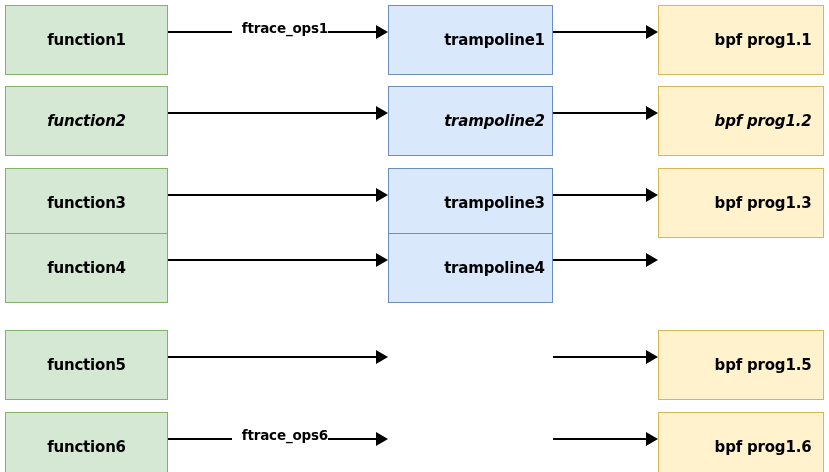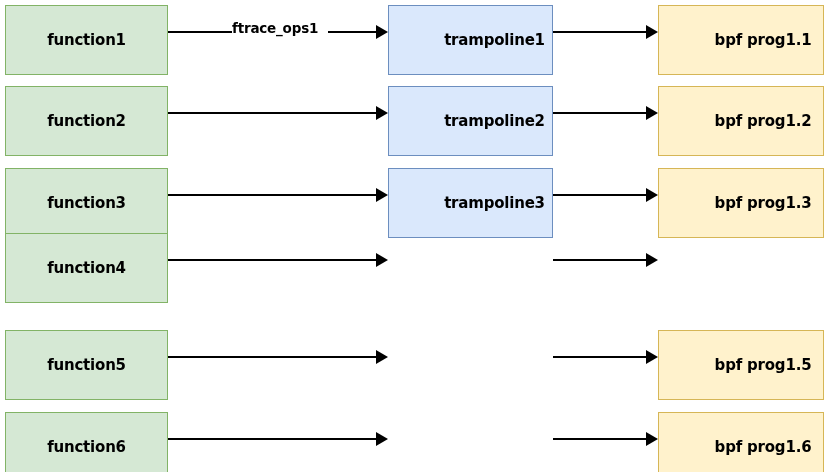--- a/index.html
+++ b/index.html
@@ -86,21 +86,21 @@
     border-left: 12px solid #000000;
   }
   .arrowhead.a1 { left: 376px; }
   .arrowhead.a2 { left: 646px; }
 
   .edge-label {
     position: absolute;
     top: 15px;
     left: 232px;
     width: 96px;
-    text-align: left;
+    text-align: right;
     background: #ffffff;
     font-size: 13.5px;
     font-weight: bold;
     color: #000000;
     letter-spacing: -0.2px;
     white-space: nowrap;
     line-height: 1;
     padding: 2px 0;
   }
 </style>
@@ -118,21 +118,21 @@
     <div class="node tramp">
       <span>trampoline1</span>
     </div>
     <div class="edge e2"></div>
     <div class="arrowhead a2"></div>
     <div class="node prog">
       <span>bpf prog1.1</span>
     </div>
   </div>
 
-  <div class="row" style="top: 86.3px;">
+  <div class="row" style="top: 86.3px; font-style: italic;">
     <div class="node fn">
       <span>function2</span>
     </div>
     <div class="edge e1"></div>
     <div class="arrowhead a1"></div>
     <div class="node tramp">
       <span>trampoline2</span>
     </div>
     <div class="edge e2"></div>
     <div class="arrowhead a2"></div>
@@ -156,20 +156,23 @@
       <span>bpf prog1.3</span>
     </div>
   </div>
 
   <div class="row" style="top: 233px;">
     <div class="node fn">
       <span>function4</span>
     </div>
     <div class="edge e1"></div>
     <div class="arrowhead a1"></div>
+    <div class="node tramp">
+      <span>trampoline4</span>
+    </div>
     <div class="edge e2"></div>
     <div class="arrowhead a2"></div>
   </div>
 
   <div class="row" style="top: 330.2px;">
     <div class="node fn">
       <span>function5</span>
     </div>
     <div class="edge e1"></div>
     <div class="arrowhead a1"></div>
@@ -179,19 +182,20 @@
       <span>bpf prog1.5</span>
     </div>
   </div>
 
   <div class="row" style="top: 411.5px;">
     <div class="node fn">
       <span>function6</span>
     </div>
     <div class="edge e1"></div>
     <div class="arrowhead a1"></div>
+    <div class="edge-label">ftrace_ops6</div>
     <div class="edge e2"></div>
     <div class="arrowhead a2"></div>
     <div class="node prog">
       <span>bpf prog1.6</span>
     </div>
   </div>
 </div>
 
 </body></html>

